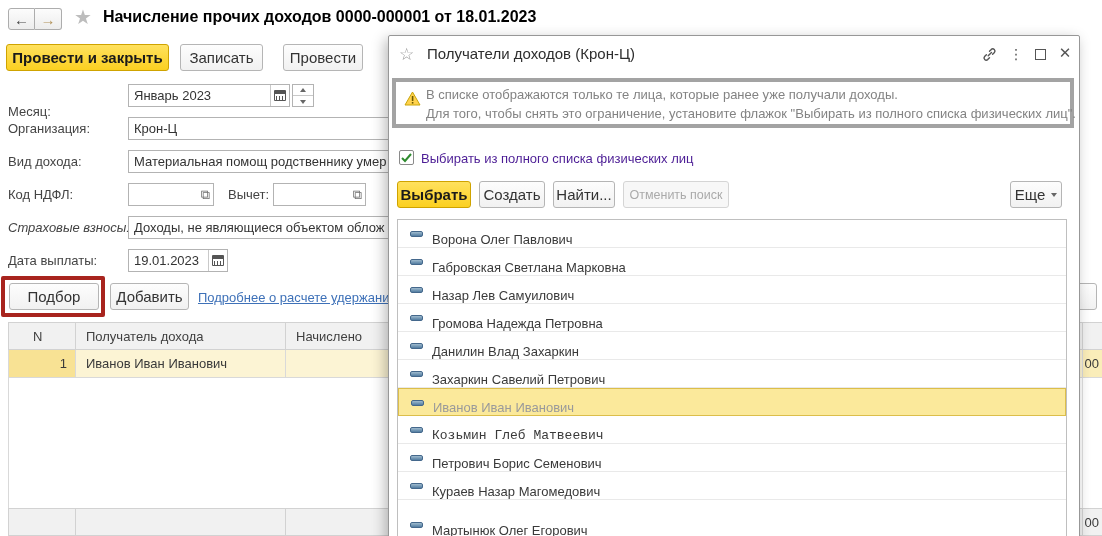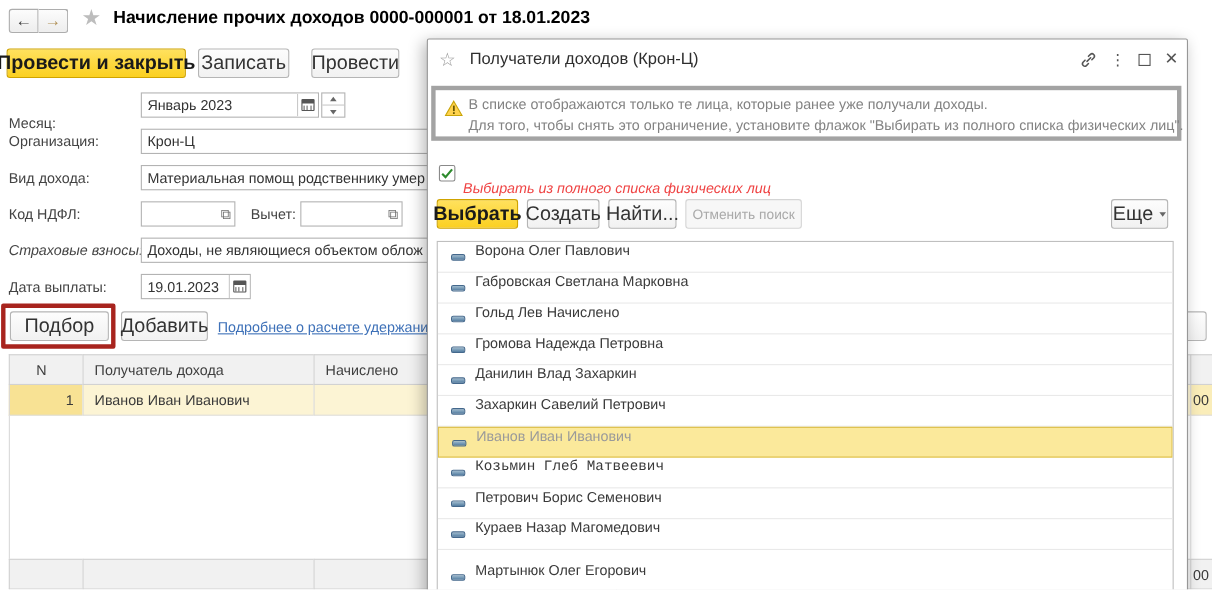--- a/index.html
+++ b/index.html
@@ -4,21 +4,21 @@
 <style>
   * { margin:0; padding:0; box-sizing:border-box; }
   html,body { background:#fff; }
   body { font-family:"Liberation Sans", sans-serif; font-size:13px; color:#333; }
   .screen { position:relative; width:1102px; height:536px; background:#fff; overflow:hidden; }
   .abs { position:absolute; }
 
   
   .btn { display:flex; align-items:center; justify-content:center;
          background:linear-gradient(#fdfdfd,#f1f1f1); border:1px solid #b5b5b5;
-         border-radius:3px; color:#333; font-size:18px; white-space:nowrap; cursor:default; }
+         border-radius:3px; color:#333; font-size:15px; white-space:nowrap; cursor:default; }
   .btn-yellow { background:linear-gradient(#ffe15e,#fbd021); border:1px solid #cfa300; font-weight:bold; color:#1a1a1a; }
   .btn-disabled { color:#aaa; border-color:#d5d5d5; background:#f7f7f7; }
   .field { background:#fff; border:1px solid #b3b3b3; height:23px; line-height:21px;
            padding:0 5px; white-space:nowrap; overflow:hidden; color:#333; }
   .lbl { line-height:23px; color:#444; white-space:nowrap; }
   .cal-btn { position:absolute; top:0; right:0; width:19px; height:21px; border-left:1px solid #c9c9c9;
              display:flex; align-items:center; justify-content:center; background:#fff; }
   .cal-icon { width:12px; height:11px; border:1px solid #555; border-top:4px solid #555; border-radius:1px;
               background:repeating-linear-gradient(90deg,#555 0 1px,transparent 1px 3px); background-size:9px 4px;
               background-position:1px 2px; background-repeat:repeat-x; }
@@ -38,21 +38,21 @@
   .th,.td { position:absolute; height:28px; line-height:27px; overflow:hidden; white-space:nowrap; }
   .th { background:#f1f1f1; border:1px solid #d2d2d2; border-right:none; color:#3f3f3f; }
   .td { border-left:1px solid #d9d9d9; border-bottom:1px solid #d9d9d9; }
 
   
   .modal { background:#fff; border:1px solid #979797; border-radius:2px;
            box-shadow:-3px 4px 14px rgba(0,0,0,.28); }
   .m-icon { color:#555; display:flex; align-items:center; justify-content:center; width:20px; height:20px; }
   .warn-box { border:4px solid #a3a3a3; background:#fff; }
   .person-row { position:absolute; left:0; width:100%; height:28px; border-bottom:1px solid #e9e9e9;
-                display:flex; align-items:flex-start; }
+                display:flex; align-items:flex-end; }
   .person-row .nm { margin-left:34px; color:#3a3a3a; white-space:nowrap; }
   .person-row.selected { background:#fbe99b; border:1px solid #dcbe4a; }
   .person-row.selected .nm { color:#9a9a9a; }
   .p-icon { position:absolute; left:12px; top:11px; width:13px; height:6px; border-radius:2px;
             background:linear-gradient(#9fbbce,#527ca0); border:1px solid #44688c; }
   .chk { width:15px; height:15px; border:1px solid #8a8a8a; background:#fff; border-radius:2px;
          display:flex; align-items:center; justify-content:center; }
   .spin { border:1px solid #b3b3b3; background:#fff; }
   .spin .up,.spin .dn { height:11px; display:flex; align-items:center; justify-content:center; }
   .tri-up { width:0; height:0; border-left:3px solid transparent; border-right:3px solid transparent; border-bottom:4px solid #666; }
@@ -186,21 +186,21 @@
         <div>В списке отображаются только те лица, которые ранее уже получали доходы.</div>
         <div>Для того, чтобы снять это ограничение, установите флажок "Выбирать из полного списка физических лиц".</div>
       </div>
     </div>
 
     <div class="abs chk" style="left:10px; top:114px;">
       <svg width="11" height="10" viewBox="0 0 11 10">
           <polyline points="1,5 4,8 10,1" fill="none" stroke="#2e8b2e" stroke-width="2"></polyline>
         </svg>
     </div>
-    <div class="abs" style="left:32px; top:127px; color:#ef4444; white-space:nowrap;font-style:italic;">Выбирать из полного списка физических лиц</div>
+    <div class="abs" style="left:32px; top:115px; color:#4c1d95; white-space:nowrap;">Выбирать из полного списка физических лиц</div>
 
     <div class="abs btn btn-yellow" style="left:8px; top:145px; width:74px; height:27px;">Выбрать</div>
     <div class="abs btn" style="left:90px; top:145px; width:66px; height:27px;">Создать</div>
     <div class="abs btn" style="left:164px; top:145px; width:62px; height:27px;">Найти...</div>
     <div class="abs btn btn-disabled" style="left:234px; top:145px; width:106px; height:27px; font-size:12.5px;text-align:center;">Отменить поиск</div>
     <div class="abs btn" style="left:621px; top:145px; width:52px; height:27px; gap:6px;">
       <span>Еще</span>
       <span class="tri-dn"></span>
     </div>
 
@@ -208,21 +208,21 @@
       <div class="person-row" style="top:0px;">
           <span class="p-icon"></span>
           <span class="nm">Ворона Олег Павлович</span>
         </div>
       <div class="person-row" style="top:28px;">
           <span class="p-icon"></span>
           <span class="nm">Габровская Светлана Марковна</span>
         </div>
       <div class="person-row" style="top:56px;">
           <span class="p-icon"></span>
-          <span class="nm">Гольд Лев Начислено</span>
+          <span class="nm">Назар Лев Самуилович</span>
         </div>
       <div class="person-row" style="top:84px;">
           <span class="p-icon"></span>
           <span class="nm">Громова Надежда Петровна</span>
         </div>
       <div class="person-row" style="top:112px;">
           <span class="p-icon"></span>
           <span class="nm">Данилин Влад Захаркин</span>
         </div>
       <div class="person-row" style="top:140px;">

